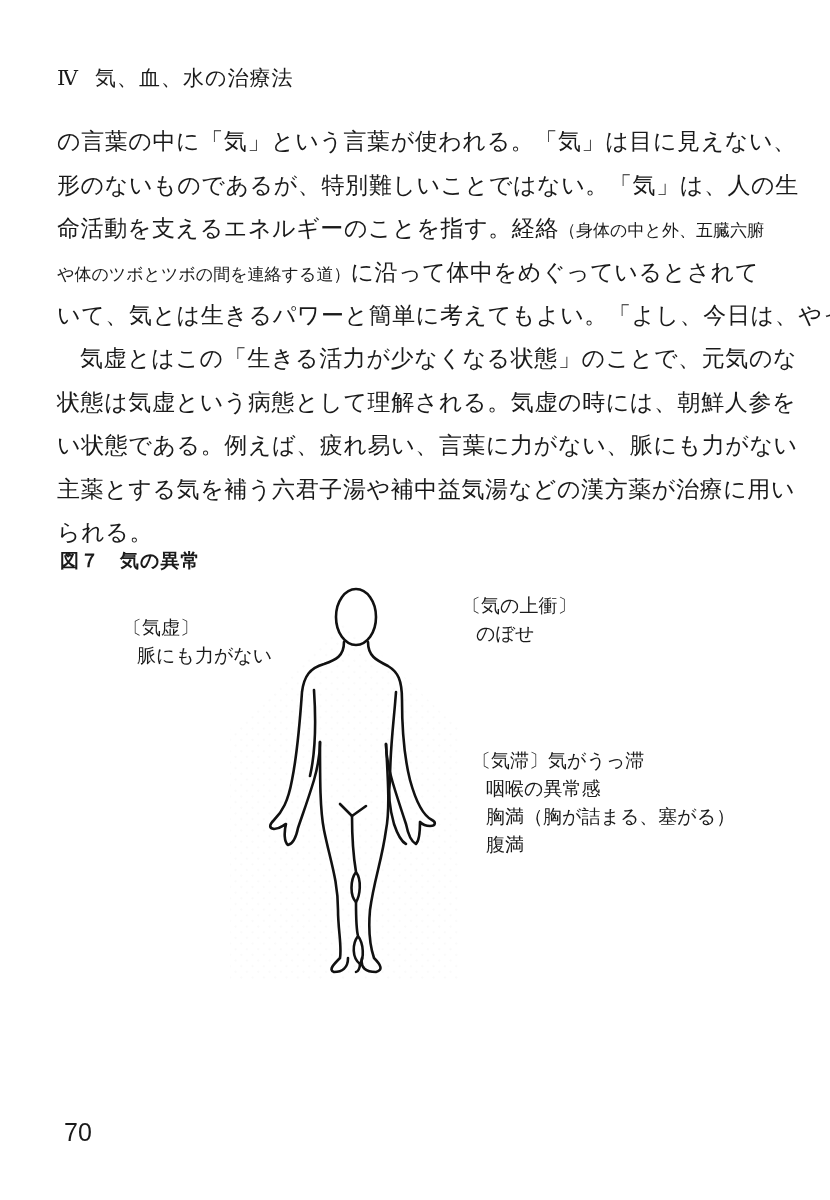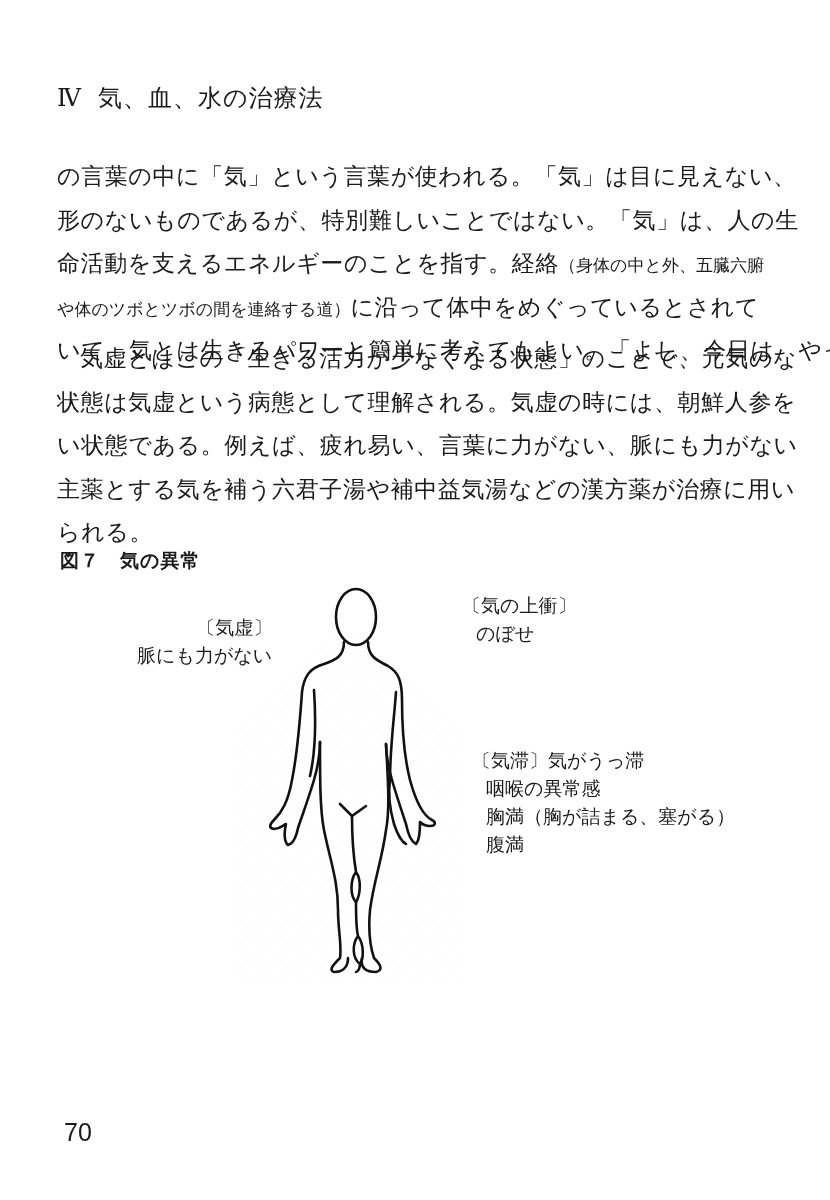--- a/index.html
+++ b/index.html
@@ -16,22 +16,22 @@
     }
     .serif {
       font-family: "DejaVu Serif", "Liberation Serif", serif;
     }
     .sans {
       font-family: Liberation Sans, sans-serif;
     }
     .running-head {
       position: absolute;
       left: 57px;
-      top: 82px;
-      font-size: 24px;
+      top: 64px;
+      font-size: 21px;
       letter-spacing: 1px;
       white-space: nowrap;
     }
     .running-head .num {
       margin-right: 16px;
     }
     .body-text {
       position: absolute;
       left: 57px;
       width: 740px;
@@ -41,21 +41,21 @@
     }
     .body-text .line {
       display: block;
       white-space: nowrap;
       height: 43.5px;
     }
     .small {
       font-size: 17px;
       letter-spacing: 0;
     }
-    .para1 { top: 120px; margin-top: 35px; }
+    .para1 { top: 120px; }
     .para2 { top: 337px; }
     .indent { padding-left: 23px; }
 
     .fig-title {
       position: absolute;
       left: 60px;
       top: 548px;
       font-size: 19px;
       font-weight: bold;
       letter-spacing: 1px;
@@ -76,21 +76,21 @@
       top: 0;
     }
     .label-block {
       position: absolute;
       font-size: 19px;
       line-height: 28px;
       white-space: nowrap;
     }
     .label-block .line { display: block; }
     .label-block .sub { padding-left: 14px; }
-    .label-kikyo { left: 123px; top: 34px; text-align: right; }
+    .label-kikyo { left: 123px; top: 34px; }
     .label-joshou { left: 462px; top: 12px; }
     .label-kitai { left: 472px; top: 167px; }
 
     .page-number {
       position: absolute;
       left: 64px;
       top: 1118px;
       font-size: 25px;
     }
   </style>

